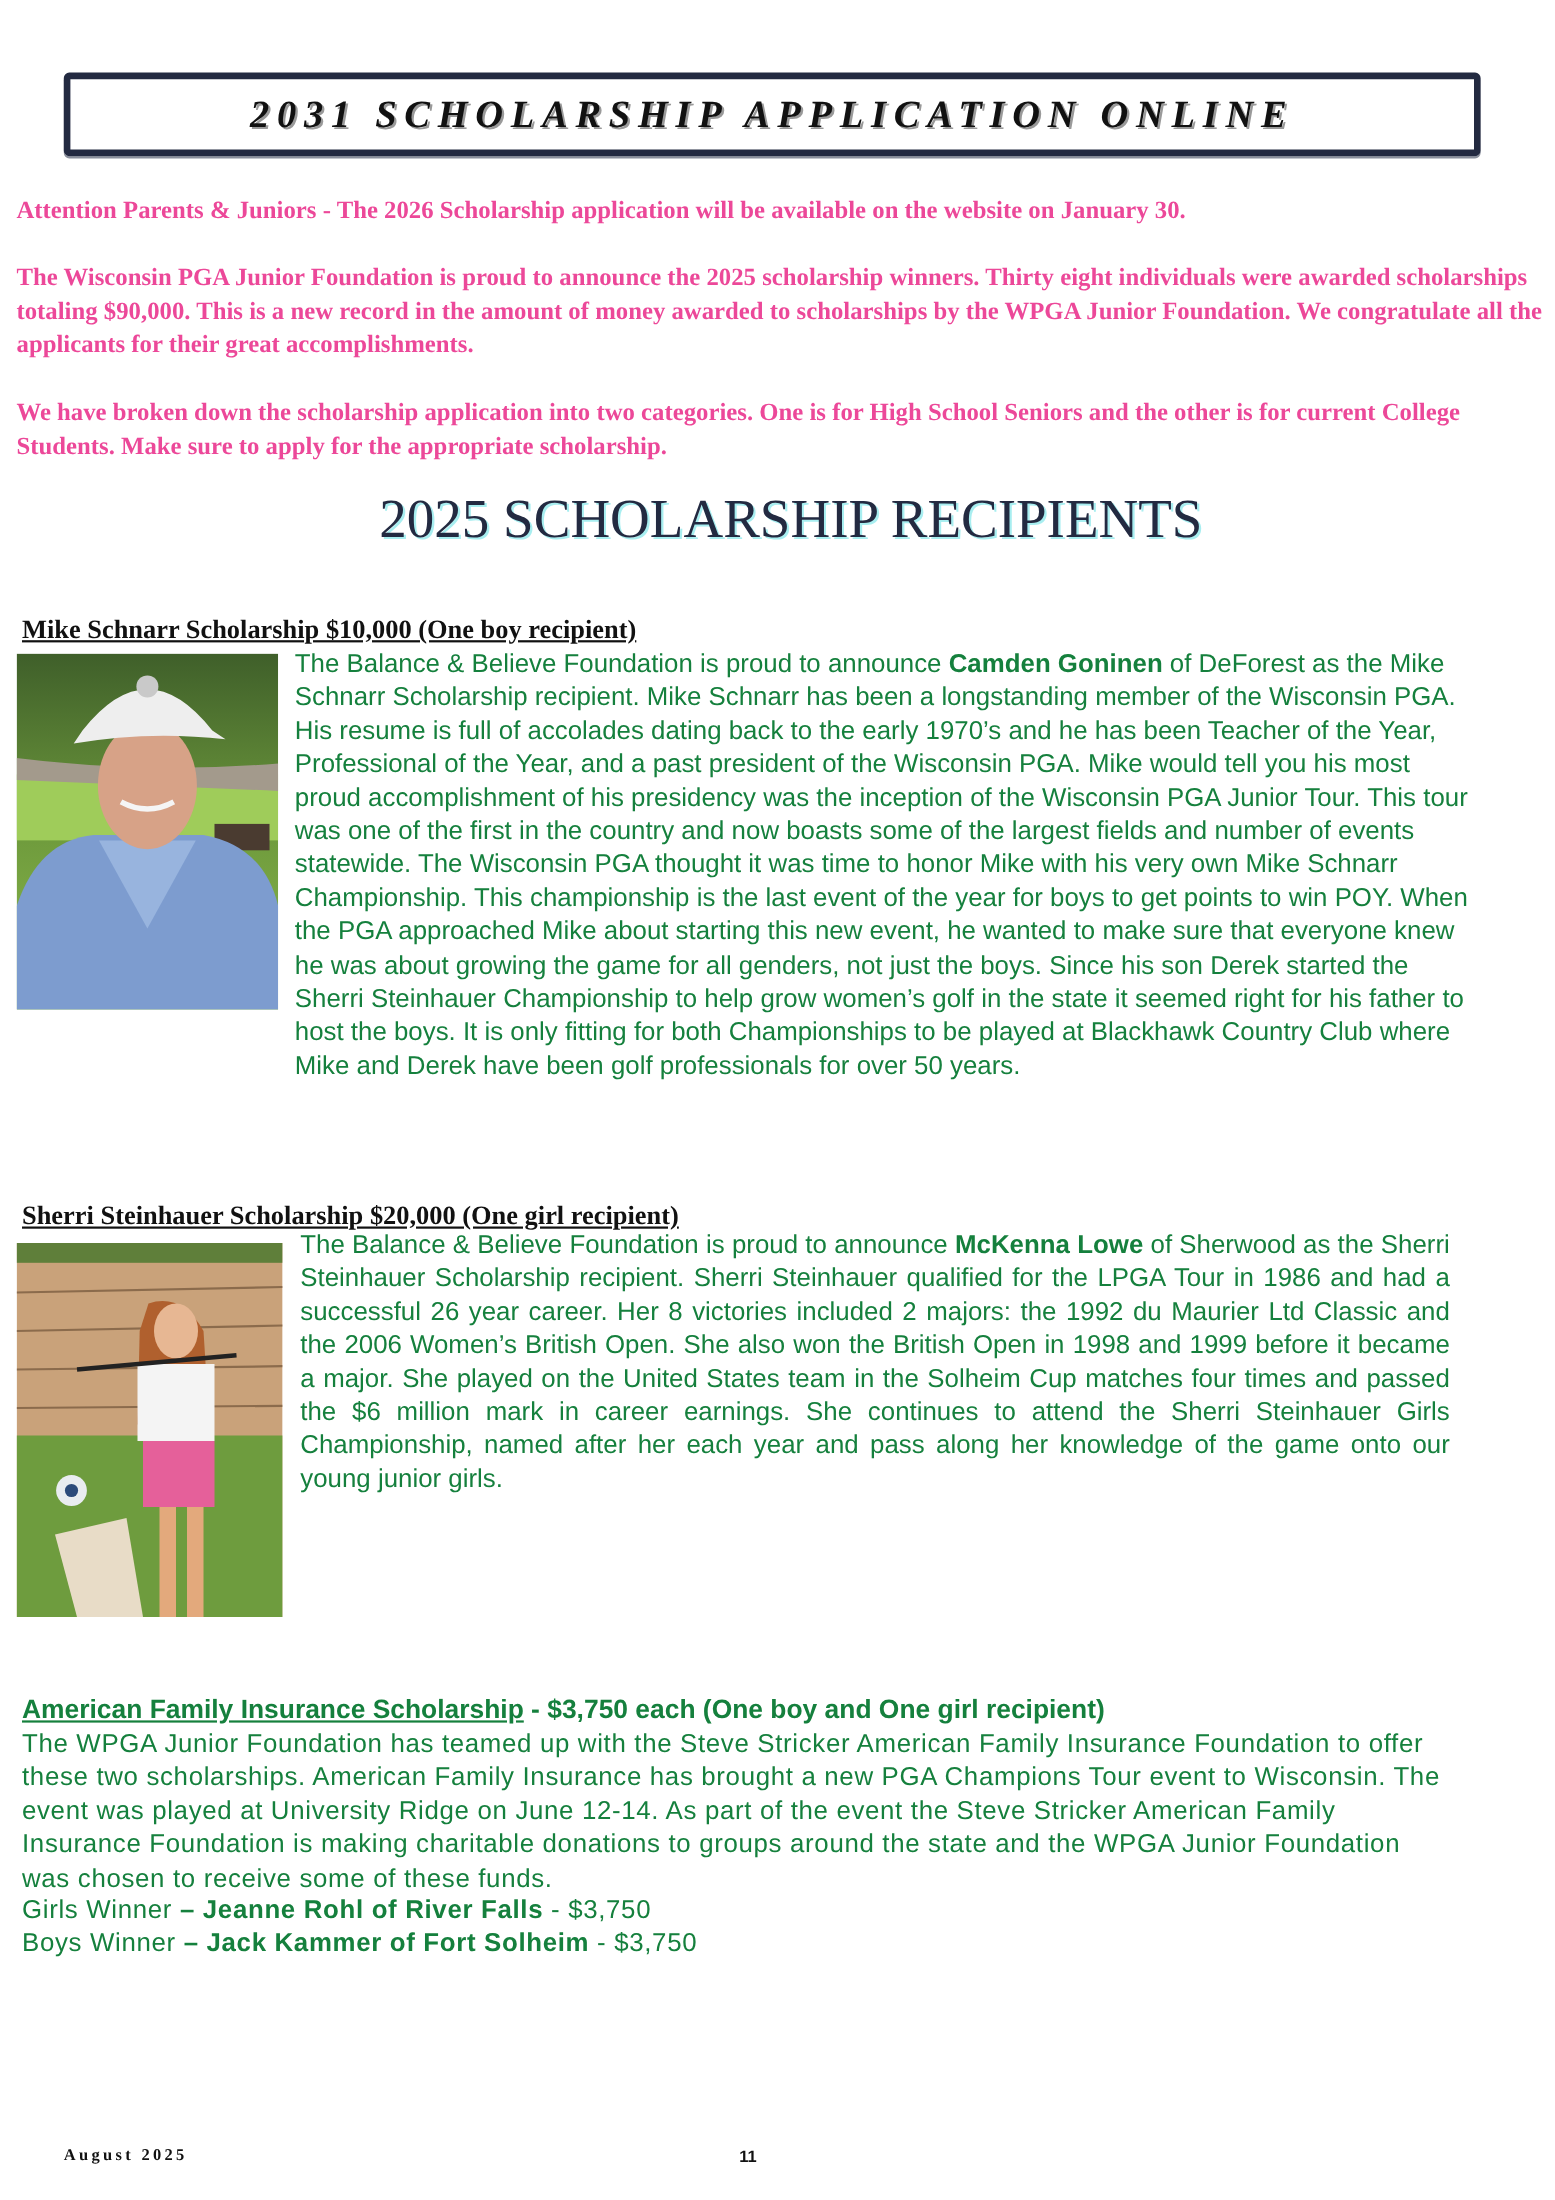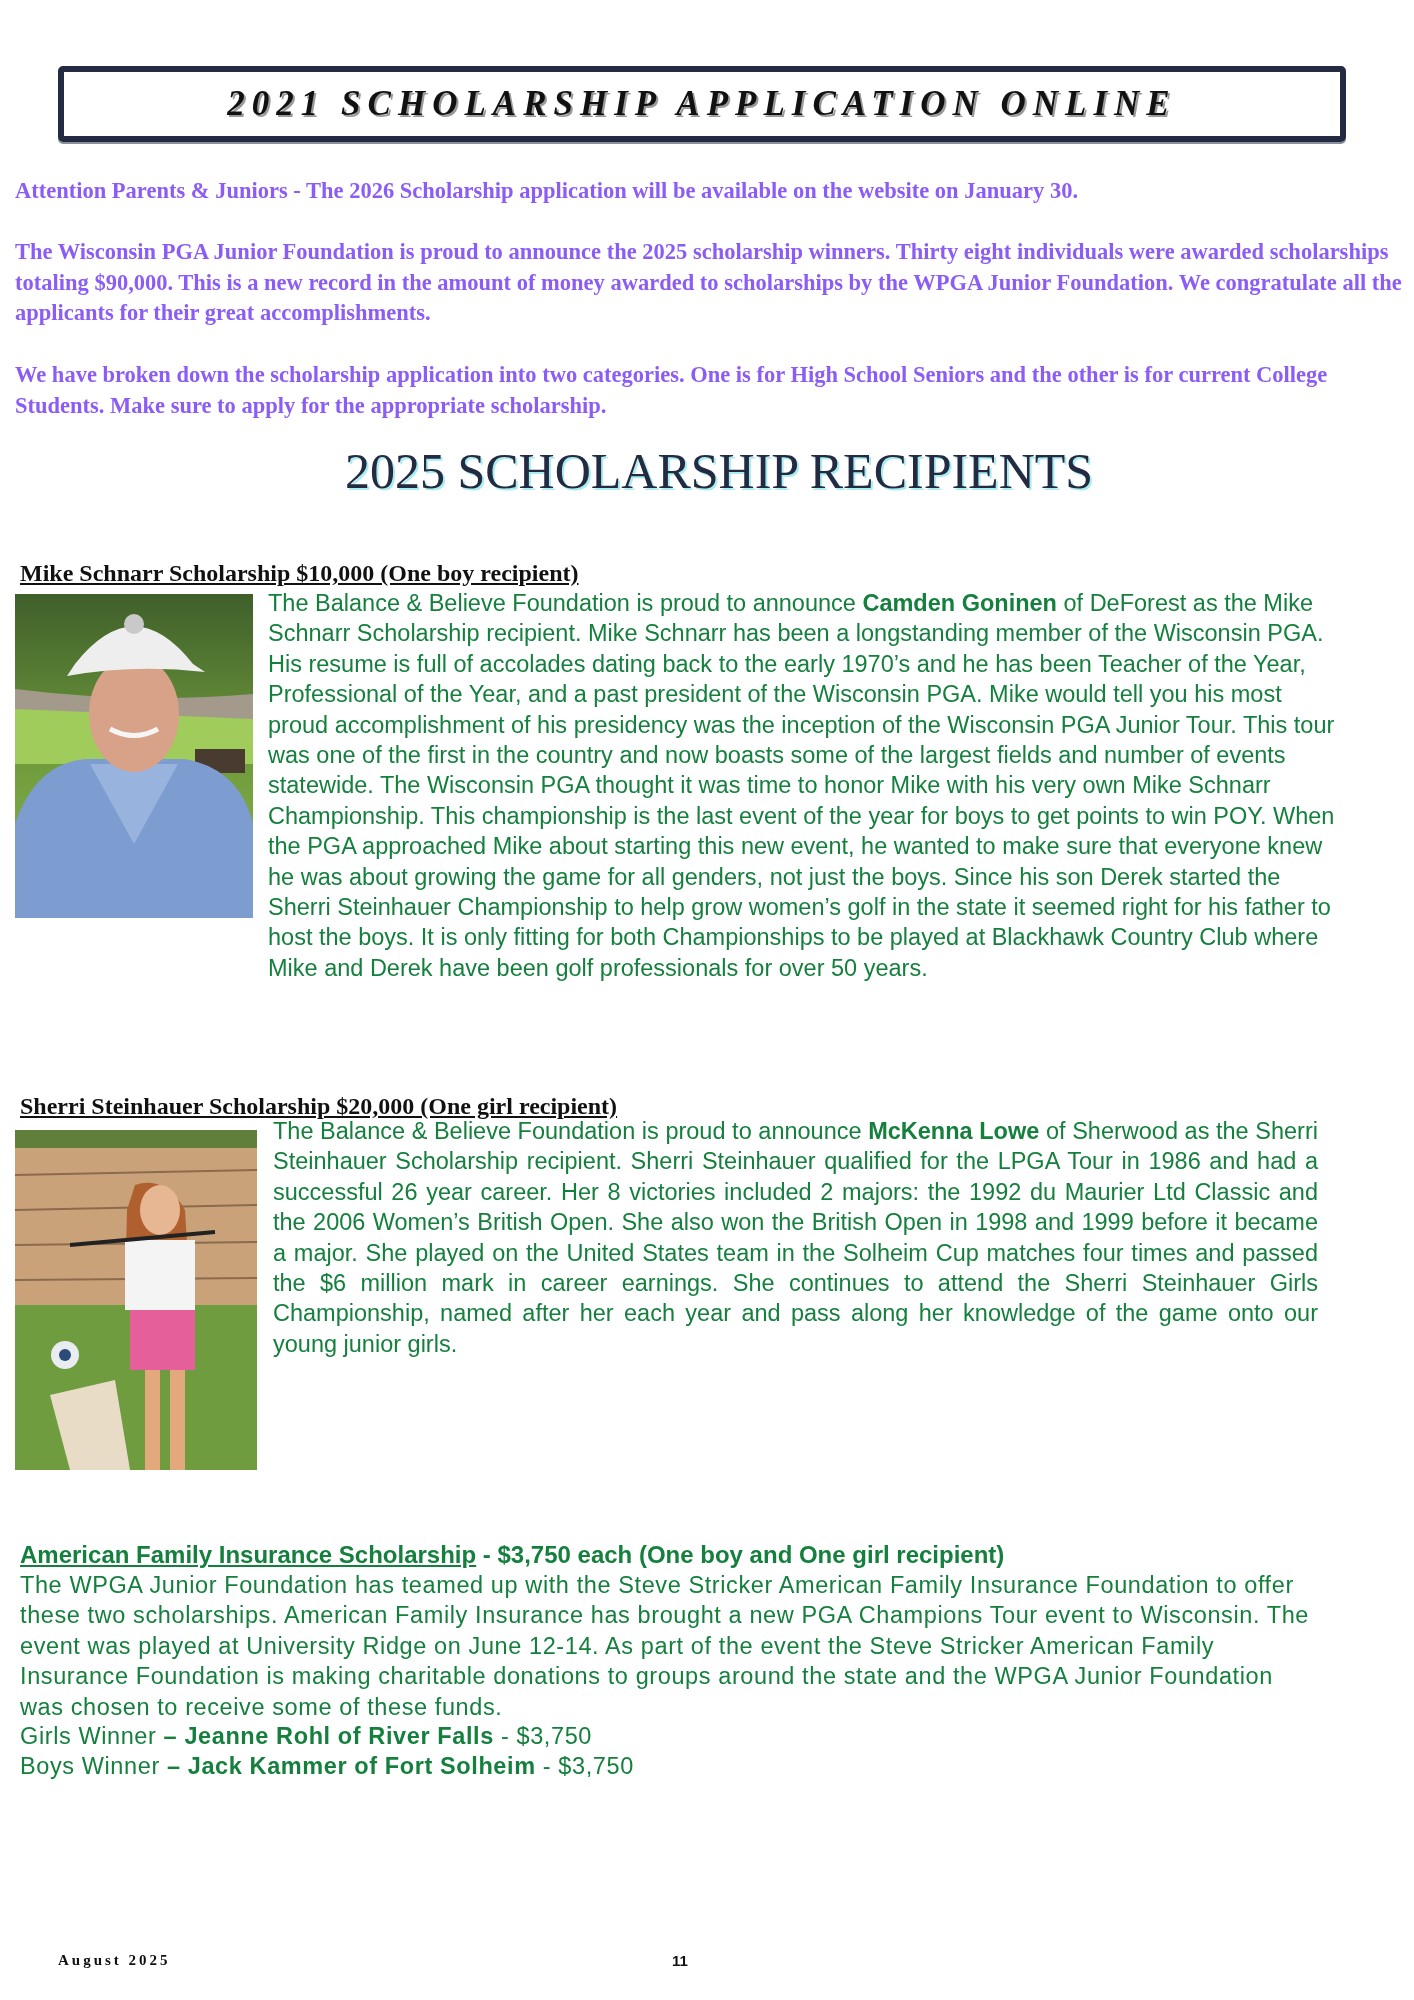--- a/index.html
+++ b/index.html
@@ -15,21 +15,21 @@
     box-shadow: 0 2px 0 #8a8f9c;
   }
   .banner-title {
     font-family: "Liberation Serif", serif; font-style: italic; font-weight: bold;
     font-size: 35px; letter-spacing: 7px; color: #111111;
     text-shadow: 2px 2px 0 #9a9a9a;
   }
   .intro {
     position: absolute; left: 15px; width: 1390px;
     font-family: "Liberation Serif", serif; font-weight: bold;
-    font-size: 22.5px; line-height: 30.5px; color: #8b5cf6;
+    font-size: 22.5px; line-height: 30.5px; color: #ec4899;
   }
   .intro p { margin: 0; }
   .section-heading {
     position: absolute; left: 0; width: 1414px; top: 442px; text-align: center;
     font-family: "Liberation Serif", serif; font-size: 50px; color: #232a41;
     text-shadow: 2px 2px 0 #a8eef0;
     margin-left: 12px;
   }
   .sch-title {
     position: absolute; left: 20px;
@@ -52,21 +52,21 @@
   .footer-page {
     position: absolute; left: 672px; top: 1952px;
     font-family: Liberation Sans, sans-serif; font-weight: bold; font-size: 15px; color: #111111;
   }
   b { font-weight: bold; }
 </style>
 </head>
 <body>
 
 <div class="banner">
-  <span class="banner-title">2021 SCHOLARSHIP APPLICATION ONLINE</span>
+  <span class="banner-title">2031 SCHOLARSHIP APPLICATION ONLINE</span>
 </div>
 
 <div class="intro" style="top:176px;">
   <p>Attention Parents &amp; Juniors - The 2026 Scholarship application will be available on the website on January 30.</p>
 </div>
 <div class="intro" style="top:237px;">
   <p>The Wisconsin PGA Junior Foundation is proud to announce the 2025 scholarship winners. Thirty eight individuals were awarded scholarships totaling $90,000. This is a new record in the amount of money awarded to scholarships by the WPGA Junior Foundation. We congratulate all the applicants for their great accomplishments.</p>
 </div>
 <div class="intro" style="top:360px;">
   <p>We have broken down the scholarship application into two categories. One is for High School Seniors and the other is for current College Students. Make sure to apply for the appropriate scholarship.</p>

